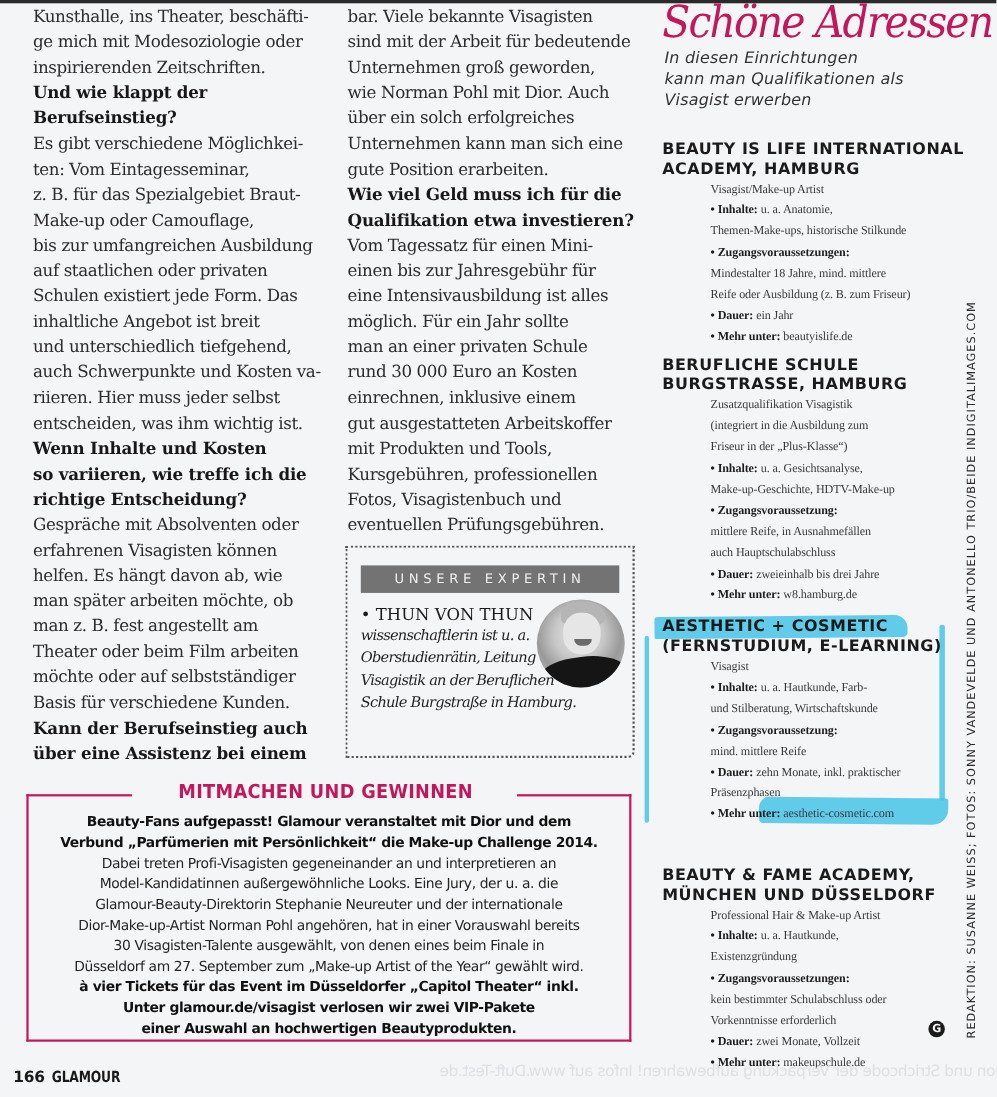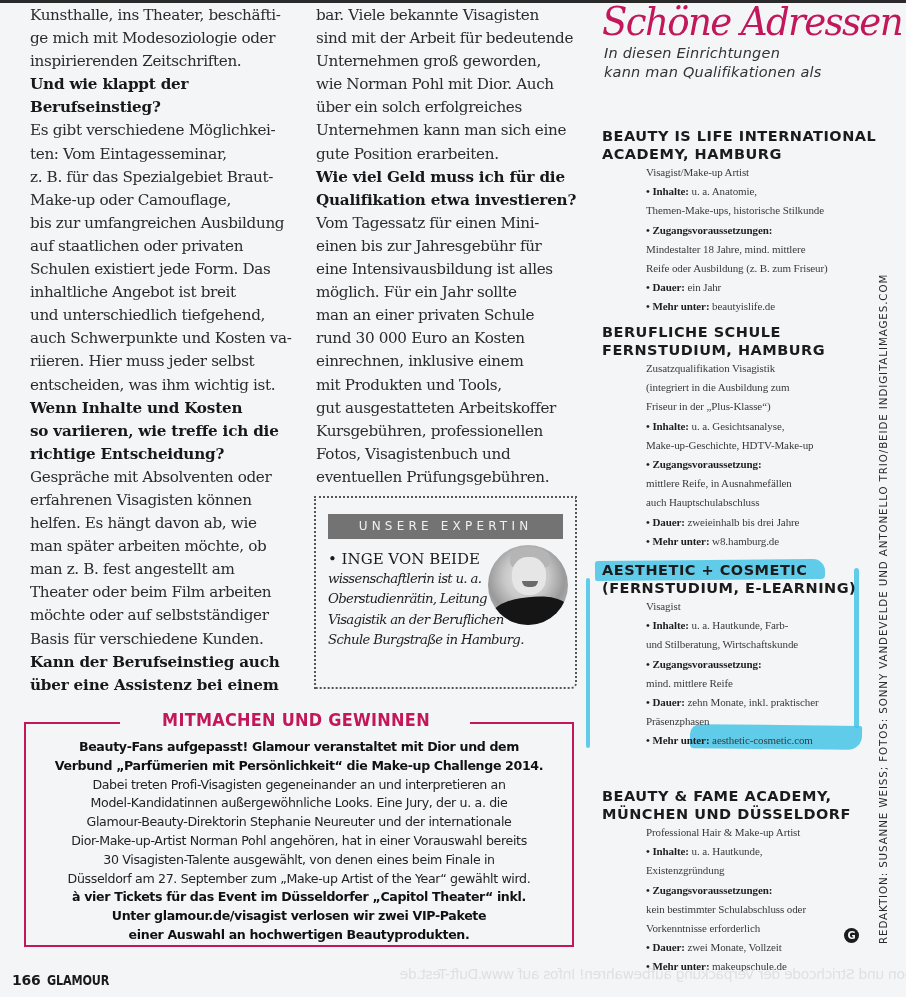--- a/index.html
+++ b/index.html
@@ -199,30 +199,30 @@
     <span class="ln">gute Position erarbeiten.</span>
     <span class="ln q">Wie viel Geld muss ich für die</span>
     <span class="ln q">Qualifikation etwa investieren?</span>
     <span class="ln">Vom Tagessatz für einen Mini-</span>
     <span class="ln">einen bis zur Jahresgebühr für</span>
     <span class="ln">eine Intensivausbildung ist alles</span>
     <span class="ln">möglich. Für ein Jahr sollte</span>
     <span class="ln">man an einer privaten Schule</span>
     <span class="ln">rund 30 000 Euro an Kosten</span>
     <span class="ln">einrechnen, inklusive einem</span>
+    <span class="ln">gut ausgestatteten Arbeitskoffer</span>
     <span class="ln">mit Produkten und Tools,</span>
-    <span class="ln">gut ausgestatteten Arbeitskoffer</span>
     <span class="ln">Kursgebühren, professionellen</span>
     <span class="ln">Fotos, Visagistenbuch und</span>
     <span class="ln">eventuellen Prüfungsgebühren.</span>
   </div>
 
 <div class="expert-box">
   <div class="expert-bar">UNSERE EXPERTIN</div>
-  <div class="expert-name">• INGE VON BEIDE</div>
+  <div class="expert-name">• THUN VON THUN</div>
   <div class="expert-photo">
     <div class="hair"></div>
       <div class="face"></div>
       <div class="smile"></div>
       <div class="dress"></div>
   </div>
   <div class="expert-bio">
     <span class="ln">wissenschaftlerin ist u. a.</span>
     <span class="ln">Oberstudienrätin, Leitung</span>
     <span class="ln">Visagistik an der Beruflichen</span>
@@ -232,20 +232,21 @@
 
 <div class="hl hl-title"></div>
 <div class="hl hl-url"></div>
 <div class="hl hl-left"></div>
 <div class="hl hl-right"></div>
 
 <div class="adr-title">Schöne Adressen</div>
 <div class="adr-sub">
   <span class="ln">In diesen Einrichtungen</span>
   <span class="ln">kann man Qualifikationen als</span>
+  <span class="ln">Visagist erwerben</span>
 </div>
 
 <div id="entry0" class="entry">
     <div class="name">
       <span class="ln">BEAUTY IS LIFE INTERNATIONAL</span>
       <span class="ln">ACADEMY, HAMBURG</span>
     </div>
     <div class="body">
       <span class="ln"><span>Visagist/Make-up Artist</span></span>
       <span class="ln"><b>• Inhalte:</b><span> u. a. Anatomie,</span></span>
@@ -253,21 +254,21 @@
       <span class="ln"><b>• Zugangsvoraussetzungen:</b></span>
       <span class="ln"><span>Mindestalter 18 Jahre, mind. mittlere</span></span>
       <span class="ln"><span>Reife oder Ausbildung (z. B. zum Friseur)</span></span>
       <span class="ln"><b>• Dauer:</b><span> ein Jahr</span></span>
       <span class="ln"><b>• Mehr unter:</b><span> beautyislife.de</span></span>
     </div>
   </div>
 <div id="entry1" class="entry">
     <div class="name">
       <span class="ln">BERUFLICHE SCHULE</span>
-      <span class="ln">FERNSTUDIUM, HAMBURG</span>
+      <span class="ln">BURGSTRASSE, HAMBURG</span>
     </div>
     <div class="body">
       <span class="ln"><span>Zusatzqualifikation Visagistik</span></span>
       <span class="ln"><span>(integriert in die Ausbildung zum</span></span>
       <span class="ln"><span>Friseur in der „Plus-Klasse“)</span></span>
       <span class="ln"><b>• Inhalte:</b><span> u. a. Gesichtsanalyse,</span></span>
       <span class="ln"><span>Make-up-Geschichte, HDTV-Make-up</span></span>
       <span class="ln"><b>• Zugangsvoraussetzung:</b></span>
       <span class="ln"><span>mittlere Reife, in Ausnahmefällen</span></span>
       <span class="ln"><span>auch Hauptschulabschluss</span></span>

